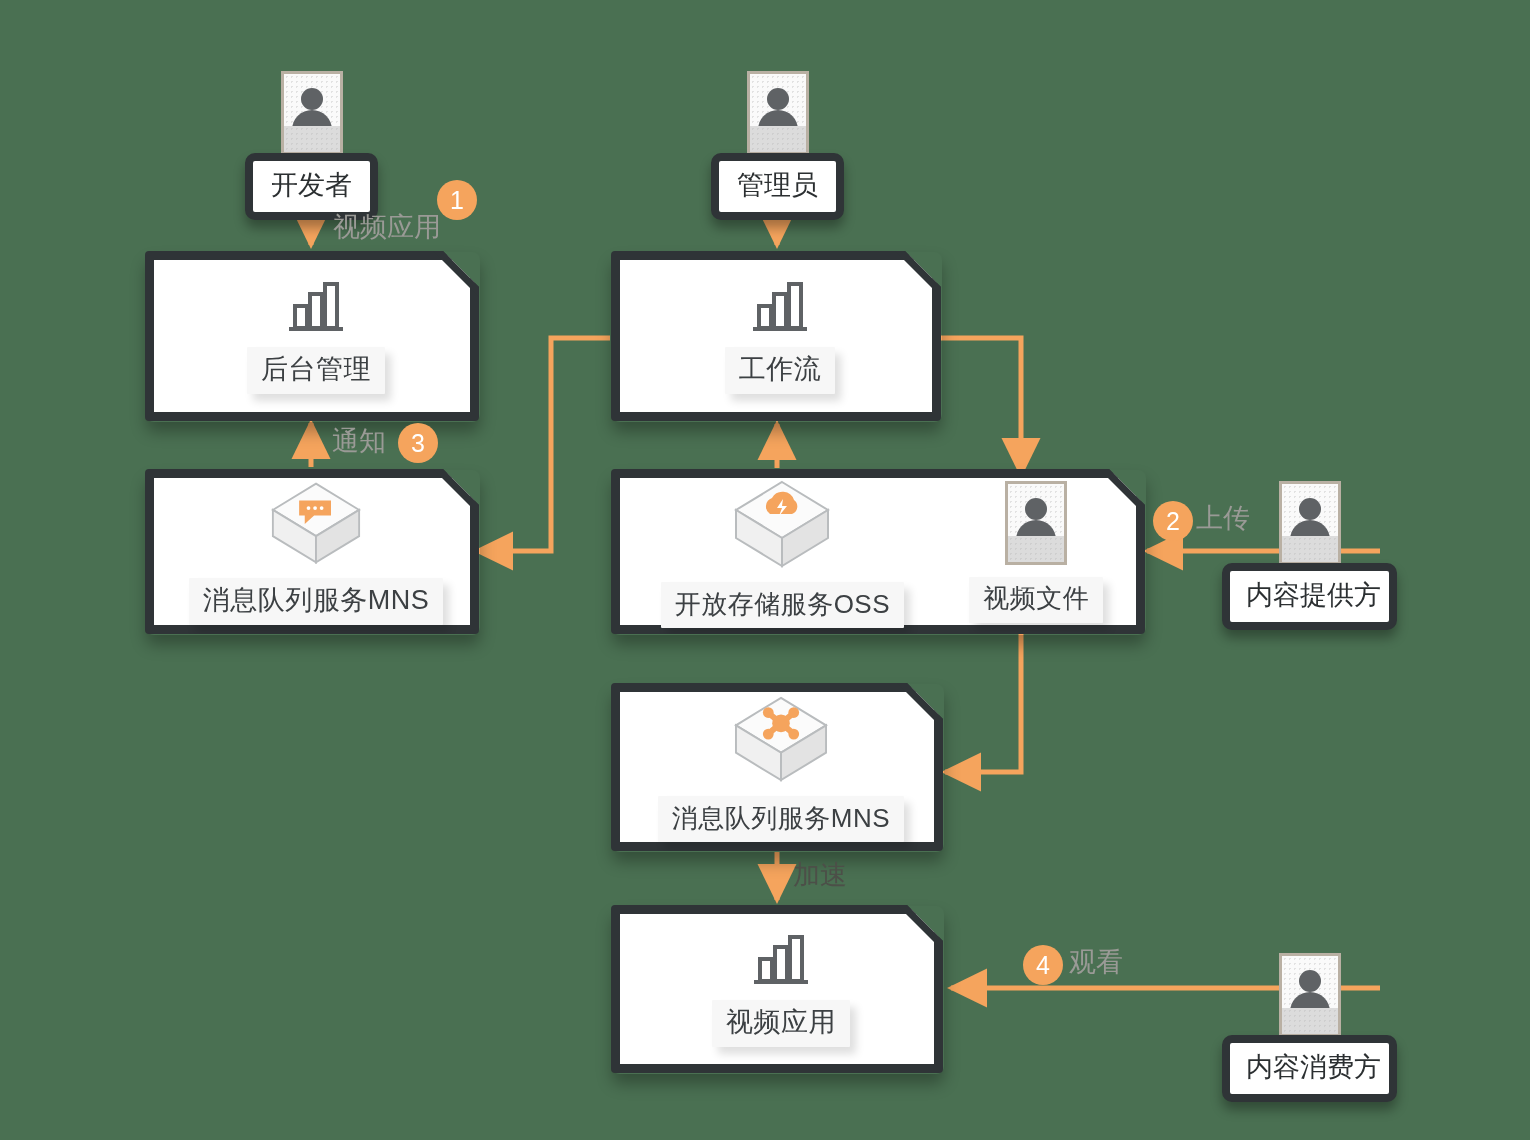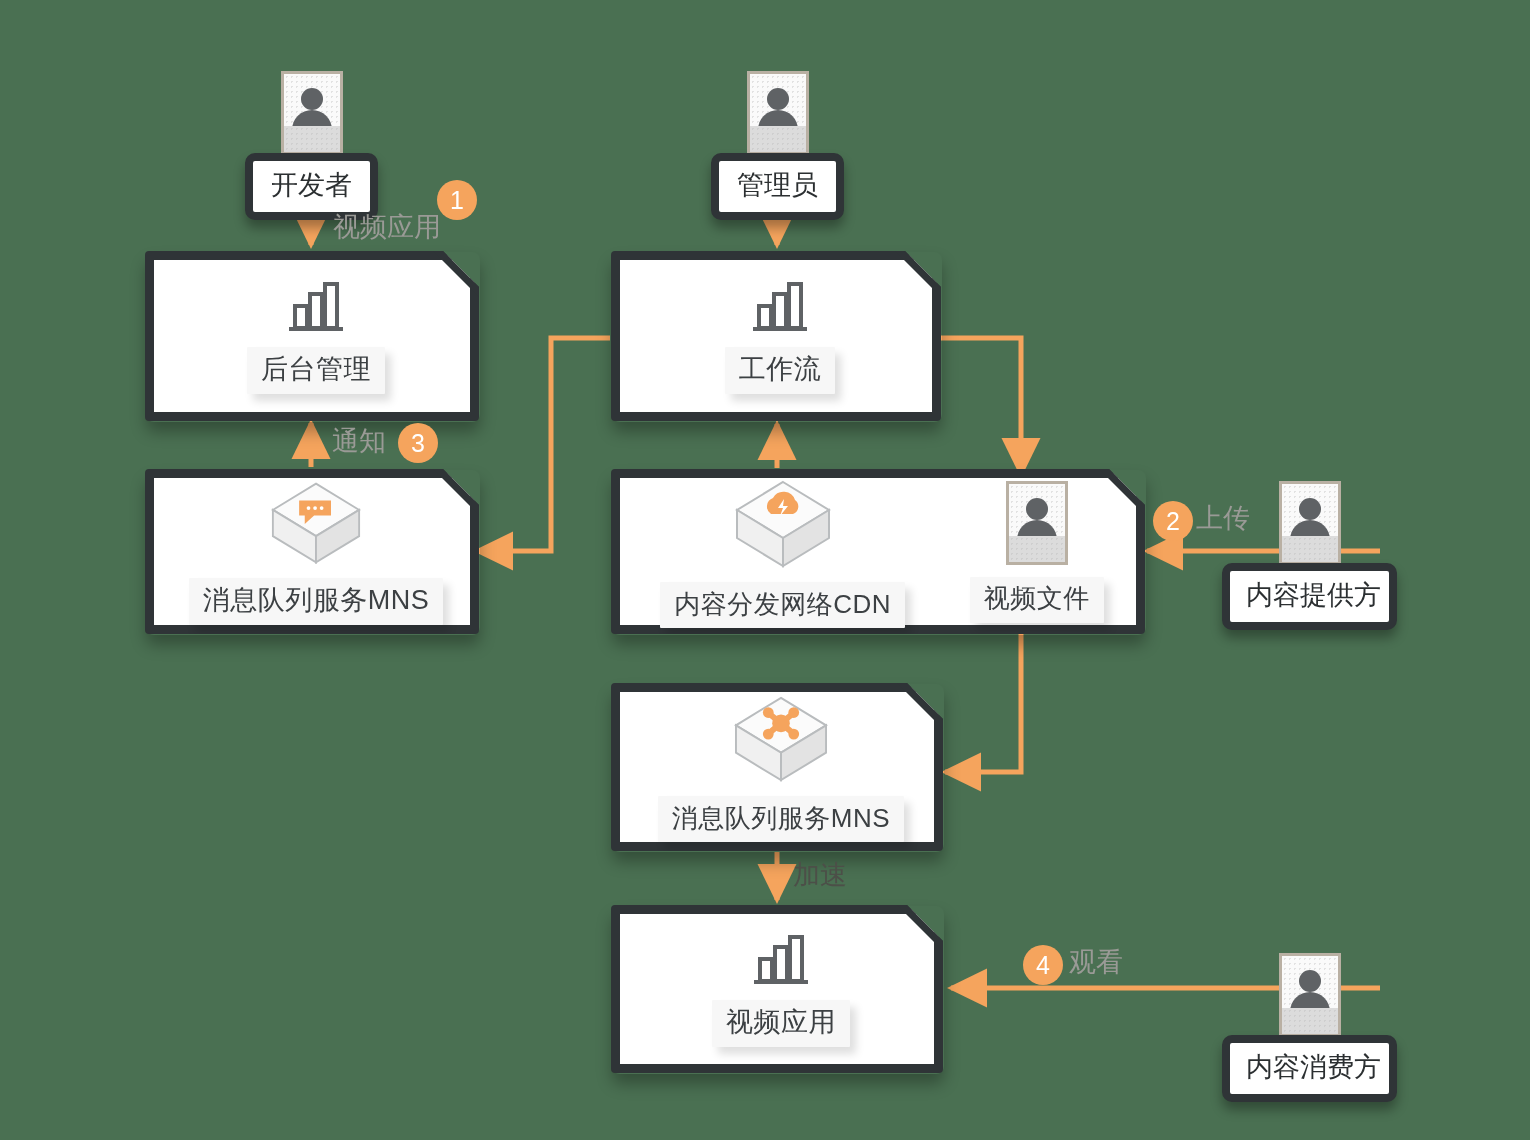--- a/index.html
+++ b/index.html
@@ -256,21 +256,21 @@
     <div class="svc-inner" style="flex-direction:row;justify-content:space-around;align-items:center;">
 
       <div style="display:flex;flex-direction:column;align-items:center;">
         <svg class="cube-icon" viewBox="0 0 108 96">
           <polygon points="54,6 100,34 54,62 8,34" fill="#fbfbfb" stroke="#b9bcbe" stroke-width="2"></polygon>
           <polygon points="8,34 54,62 54,90 8,62" fill="#f0f0f0" stroke="#b9bcbe" stroke-width="2"></polygon>
           <polygon points="100,34 54,62 54,90 100,62" fill="#e3e3e3" stroke="#b9bcbe" stroke-width="2"></polygon>
           <path d="M42,38 a9,9 0 0 1 2,-16 a12,12 0 0 1 22,2 a8,8 0 0 1 -2,14 z" fill="#f5a45d"></path>
           <path d="M55,23 l-6,9 h5 l-3,8 l8,-10 h-5 z" fill="#ffffff"></path>
         </svg>
-        <div class="chip small">内容分发网络CDN</div>
+        <div class="chip small">开放存储服务OSS</div>
       </div>
 
       <div style="display:flex;flex-direction:column;align-items:center;">
         <div class="avatar">
           <div class="dots"></div>
           <div class="head"></div>
           <div class="body"></div>
           <div class="floor"></div>
         </div>
         <div class="chip small" style="margin-top:12px;font-family:Liberation Serif, serif;">视频文件</div>

